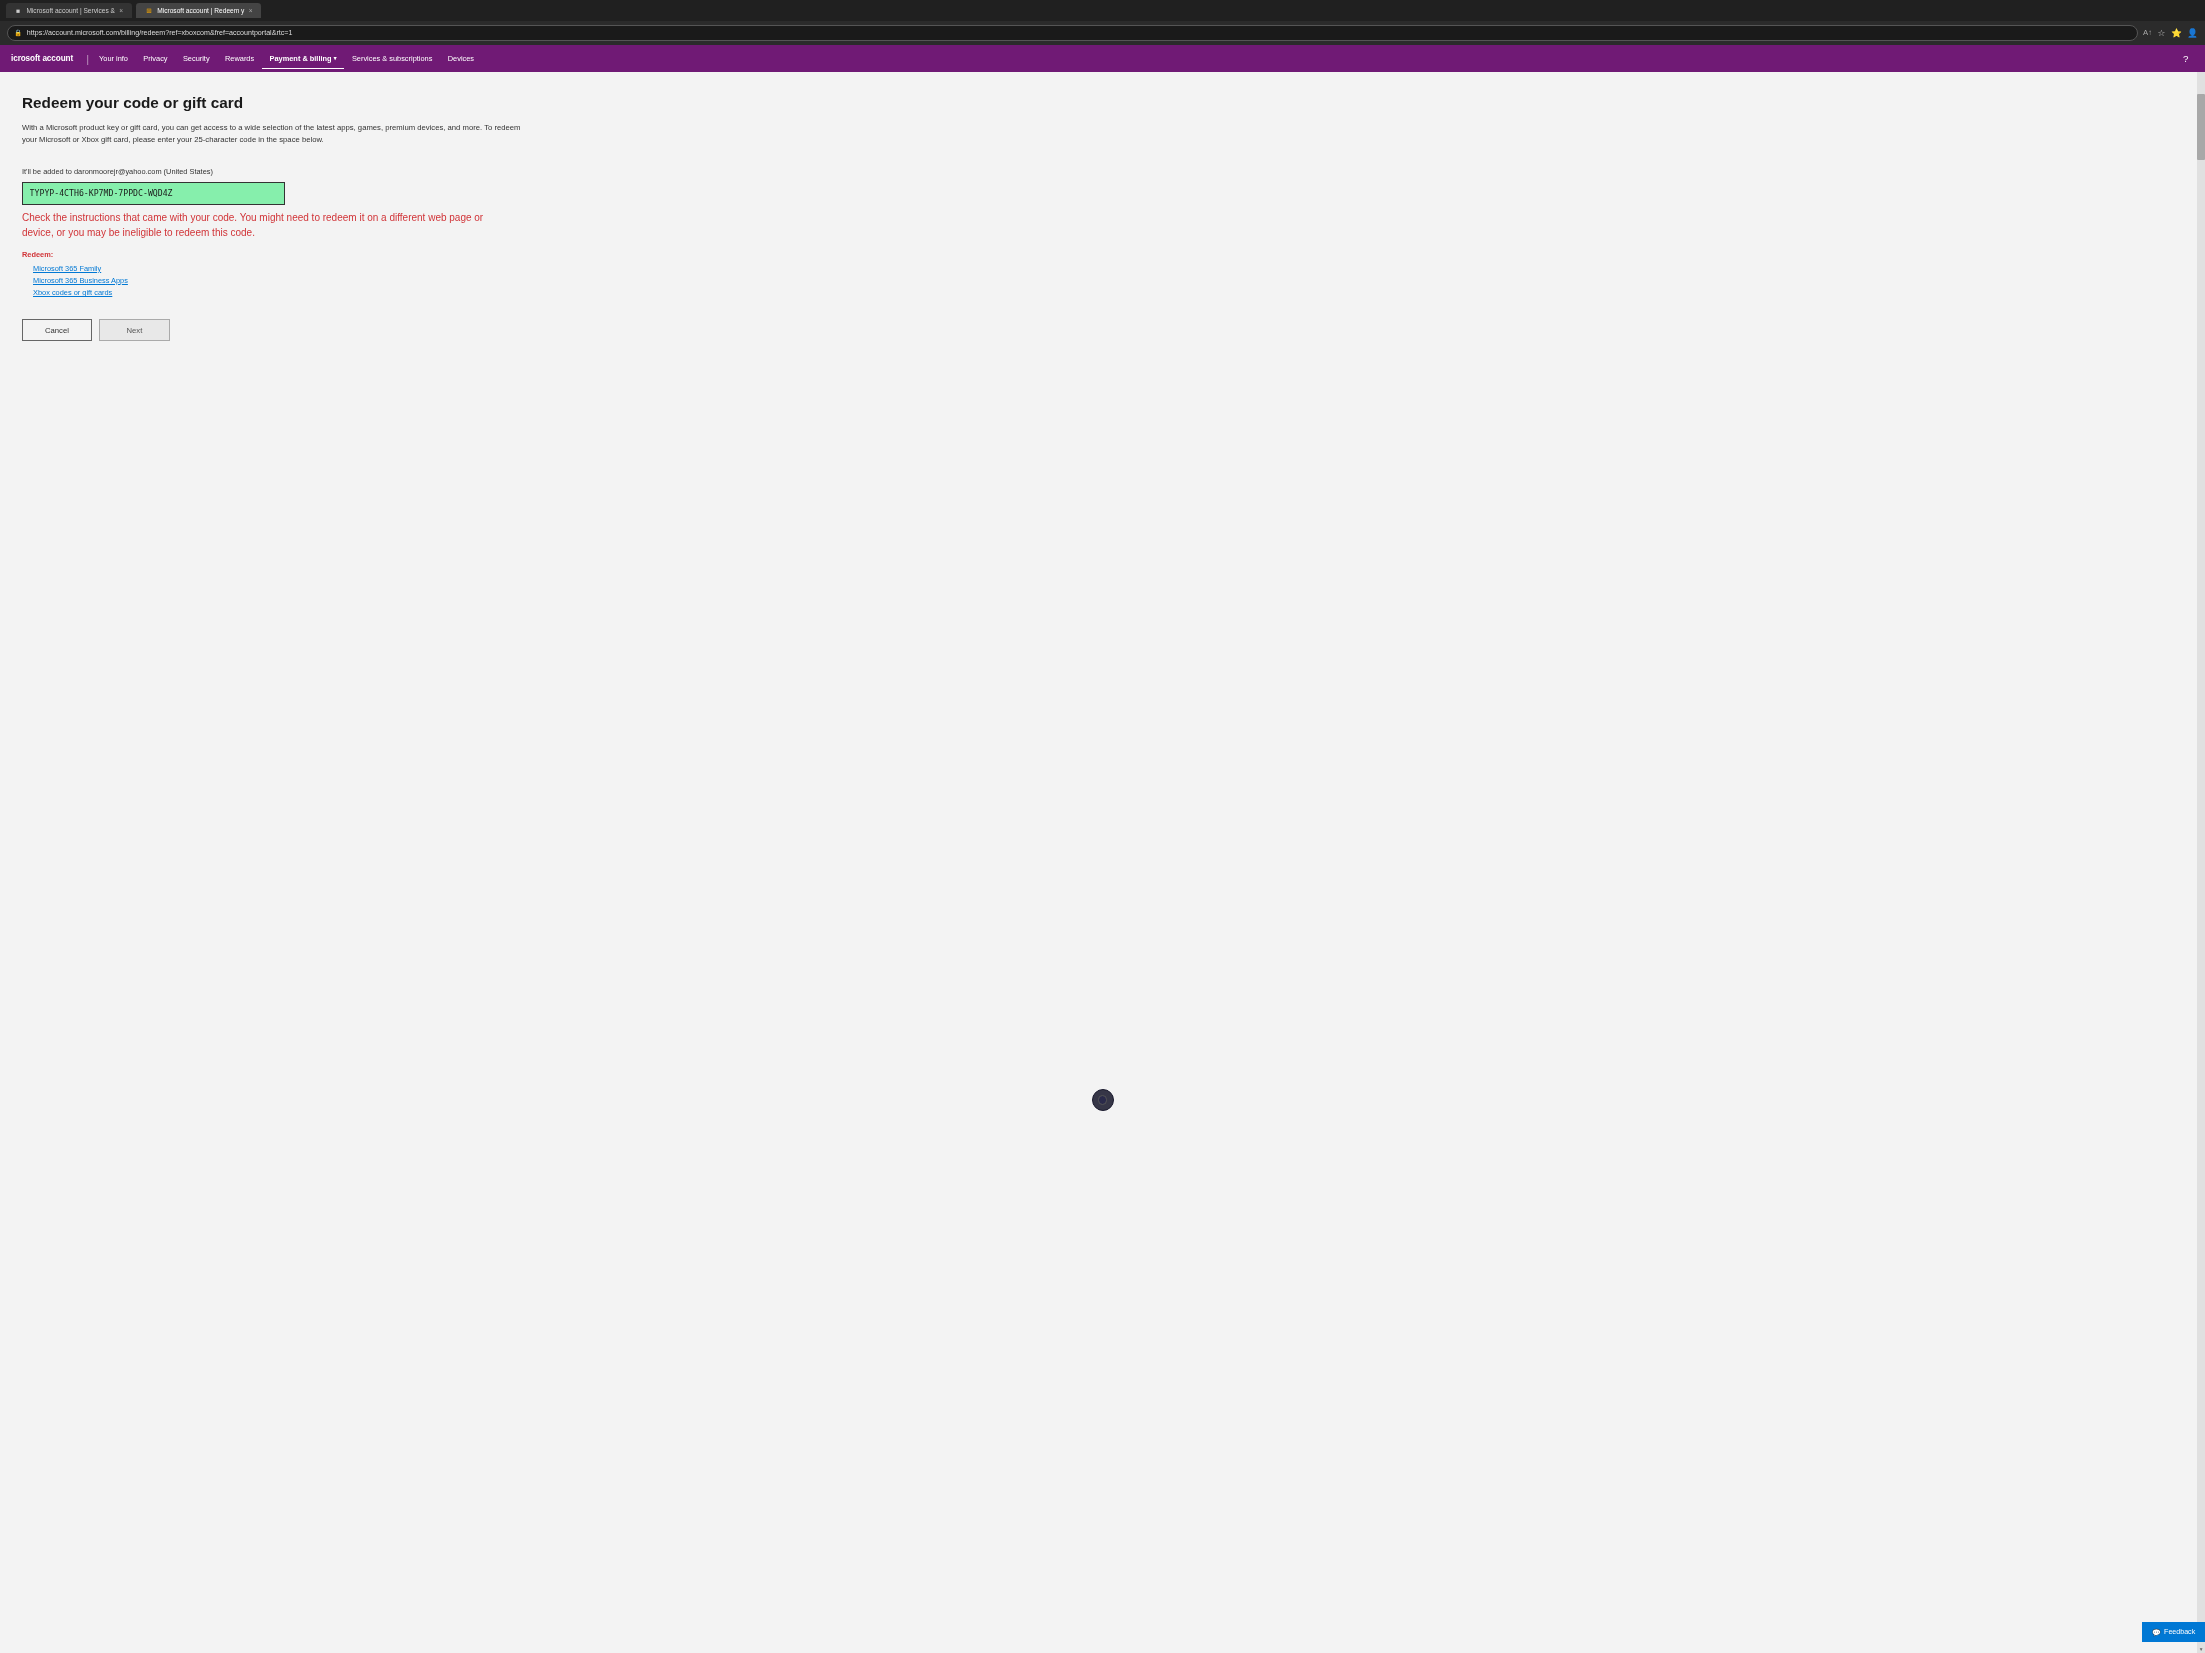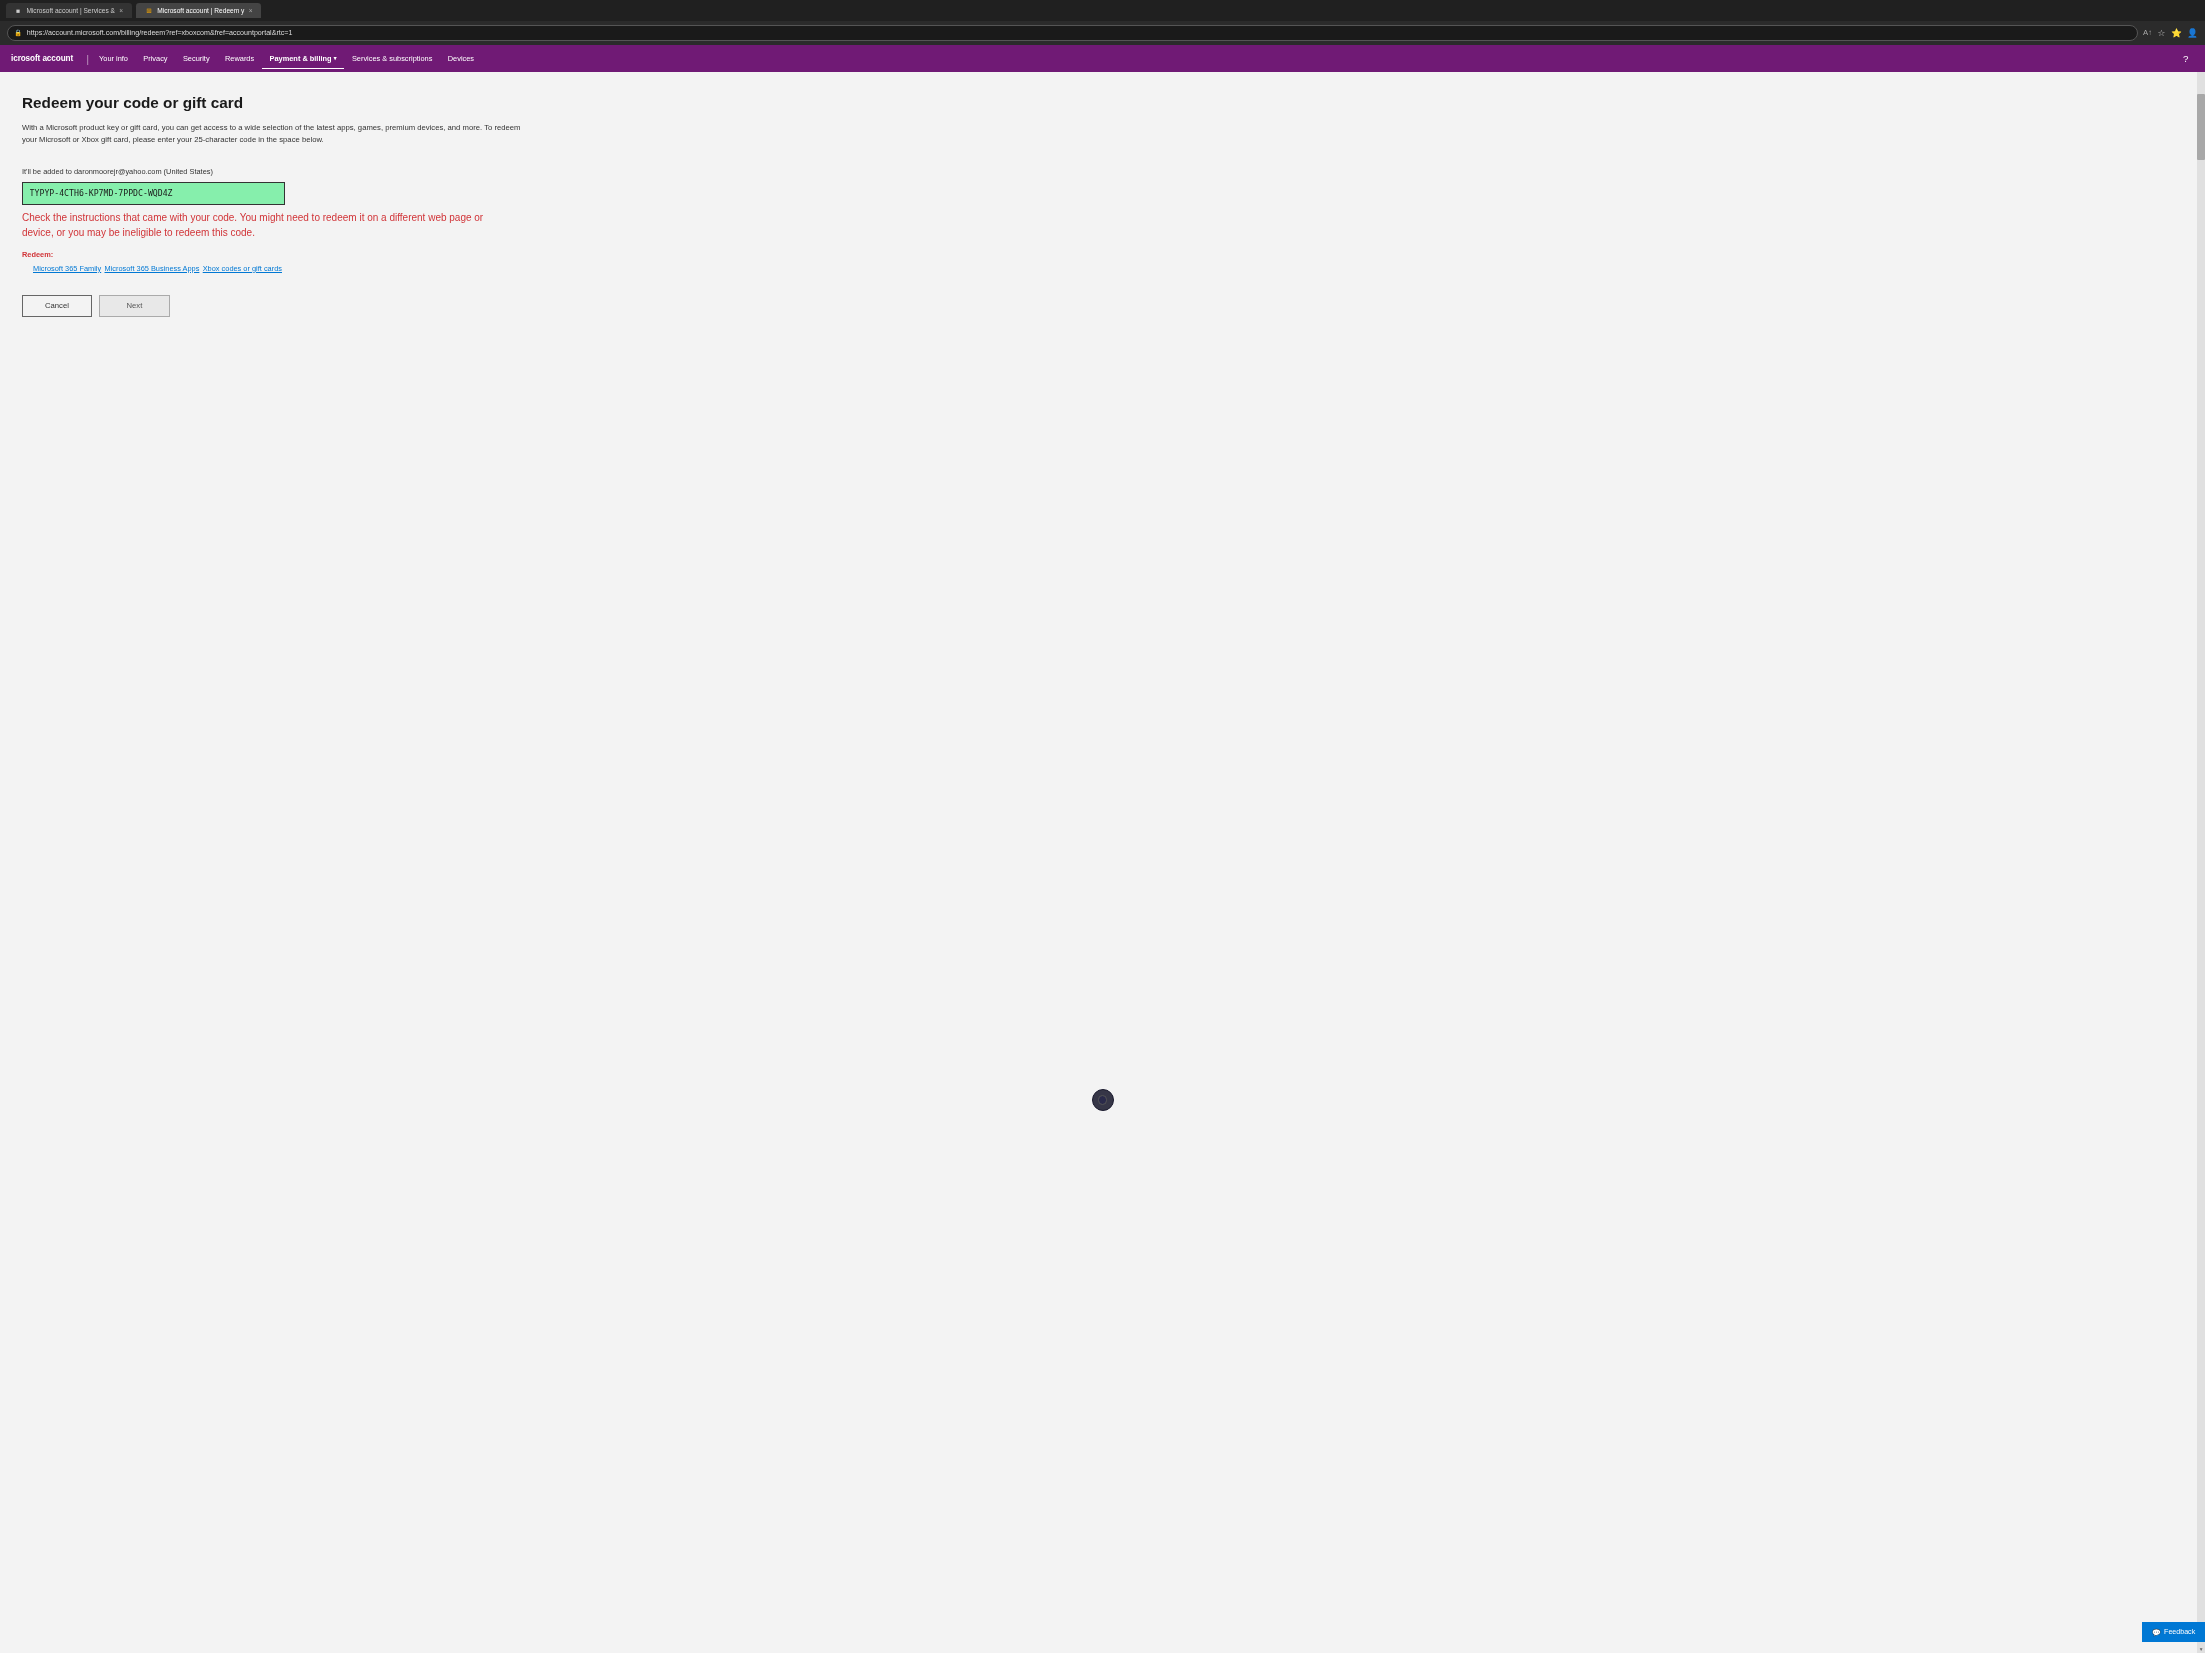--- a/index.html
+++ b/index.html
@@ -183,21 +183,21 @@
     .redeem-label {
       color: #d13438;
       font-size: 7.4px;
       font-weight: 600;
       margin-top: 9.8px;
       margin-bottom: 4.4px;
     }
 
     .redeem-links {
       display: flex;
-      flex-direction: row;
+      flex-direction: column;
       gap: 3.3px;
       margin-left: 11px;
     }
 
     .redeem-link {
       color: #0078d4;
       font-size: 7.4px;
       text-decoration: underline;
       cursor: pointer;
     }

